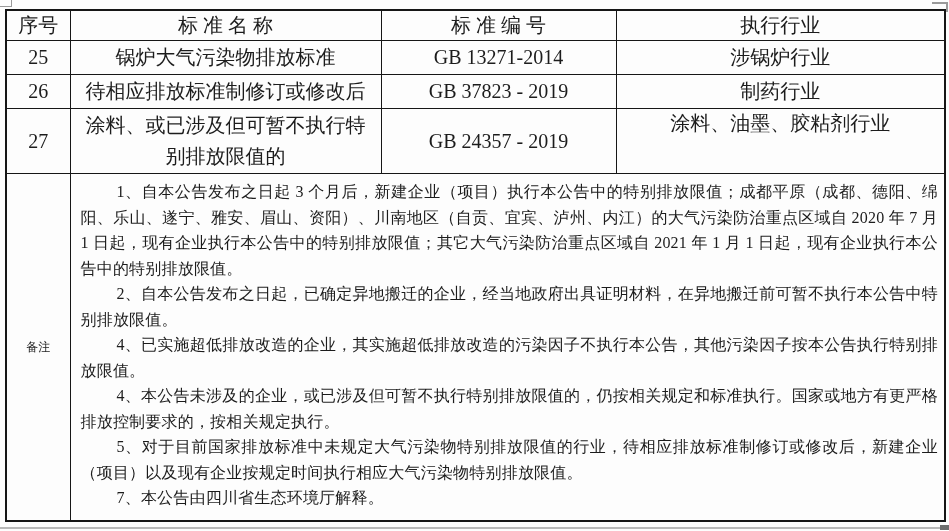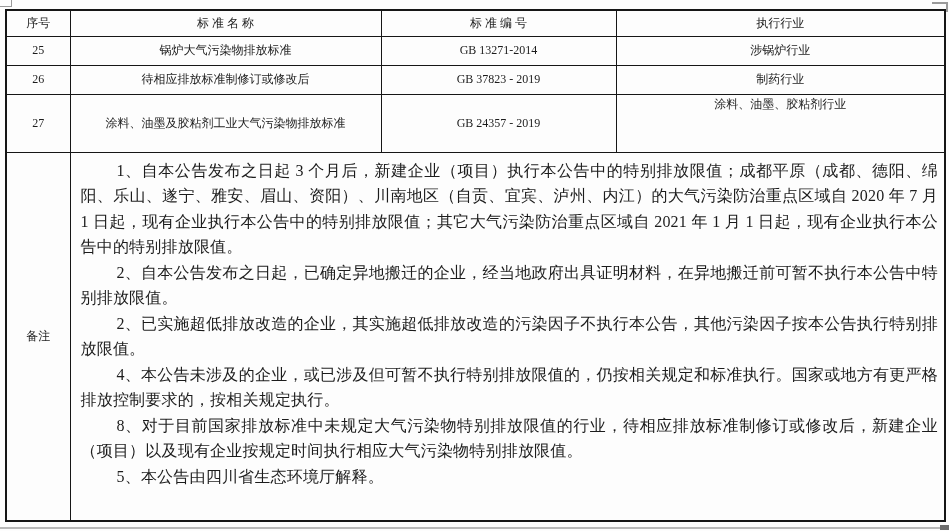--- a/index.html
+++ b/index.html
@@ -48,36 +48,36 @@
     border: 2px solid #161616;
   }
   col.c0 { width: 64px; }
   col.c1 { width: 311px; }
   col.c2 { width: 235px; }
   col.c3 { width: 329px; }
 
   .standards th, .standards td {
     border: 1px solid #161616;
     font-weight: normal;
-    font-size: 12px;
+    font-size: 20px;
     text-align: center;
     vertical-align: middle;
     padding: 1px 4px;
     overflow: hidden;
   }
 
   tr.header-row { height: 26px; }
-  tr.header-row th { font-size: 12px; }
+  tr.header-row th { font-size: 20px; }
 
   tr.data-row-1 { height: 29px; }
   tr.data-row-2 { height: 29px; margin-top: 44px; }
   tr.data-row-3 { height: 58px; }
   tr.data-row-4 { height: 27px; }
 
-  td.cell-name { line-height: 1.55; padding: 1px 28px; }
+  td.cell-name { line-height: 1.55; padding: 1px 12px; }
   td.valign-top { vertical-align: top; }
 
   td.remarks-label-cell { font-size: 12px; }
 
   td.remarks-cell {
     text-align: left;
     vertical-align: top;
     padding: 5px 6px 3px 10px;
     font-size: 16px;
     line-height: 25.5px;
@@ -118,33 +118,33 @@
           <td>涉锅炉行业</td>
         </tr>
         <tr class="data-row data-row-2">
           <td>26</td>
           <td class="cell-name">待相应排放标准制修订或修改后</td>
           <td>GB 37823 - 2019</td>
           <td>制药行业</td>
         </tr>
         <tr class="data-row data-row-3">
           <td>27</td>
-          <td class="cell-name">涂料、油墨及胶粘剂工业大气污染物排放标准</td>
+          <td class="cell-name">涂料、或已涉及但可暂不执行特别排放限值的</td>
           <td>GB 24357 - 2019</td>
           <td class="valign-top">涂料、油墨、胶粘剂行业</td>
         </tr>
         <tr class="remarks-row" id="remarks-row">
         <td class="remarks-label-cell">备注</td>
         <td class="remarks-cell" colspan="3" id="remarks-cell">
             <p class="note">1、自本公告发布之日起 3 个月后，新建企业（项目）执行本公告中的特别排放限值；成都平原（成都、德阳、绵阳、乐山、遂宁、雅安、眉山、资阳）、川南地区（自贡、宜宾、泸州、内江）的大气污染防治重点区域自 2020 年 7 月 1 日起，现有企业执行本公告中的特别排放限值；其它大气污染防治重点区域自 2021 年 1 月 1 日起，现有企业执行本公告中的特别排放限值。</p>
             <p class="note">2、自本公告发布之日起，已确定异地搬迁的企业，经当地政府出具证明材料，在异地搬迁前可暂不执行本公告中特别排放限值。</p>
-            <p class="note">2、已实施超低排放改造的企业，其实施超低排放改造的污染因子不执行本公告，其他污染因子按本公告执行特别排放限值。</p>
+            <p class="note">4、已实施超低排放改造的企业，其实施超低排放改造的污染因子不执行本公告，其他污染因子按本公告执行特别排放限值。</p>
             <p class="note">4、本公告未涉及的企业，或已涉及但可暂不执行特别排放限值的，仍按相关规定和标准执行。国家或地方有更严格排放控制要求的，按相关规定执行。</p>
-            <p class="note">8、对于目前国家排放标准中未规定大气污染物特别排放限值的行业，待相应排放标准制修订或修改后，新建企业（项目）以及现有企业按规定时间执行相应大气污染物特别排放限值。</p>
-            <p class="note">5、本公告由四川省生态环境厅解释。</p>
+            <p class="note">5、对于目前国家排放标准中未规定大气污染物特别排放限值的行业，待相应排放标准制修订或修改后，新建企业（项目）以及现有企业按规定时间执行相应大气污染物特别排放限值。</p>
+            <p class="note">7、本公告由四川省生态环境厅解释。</p>
           </td>
       </tr>
     </tbody>
   </table>
 
   <div class="bottom-line"></div>
   <div class="bottom-mark"></div>
 </div>
 
 </body></html>

